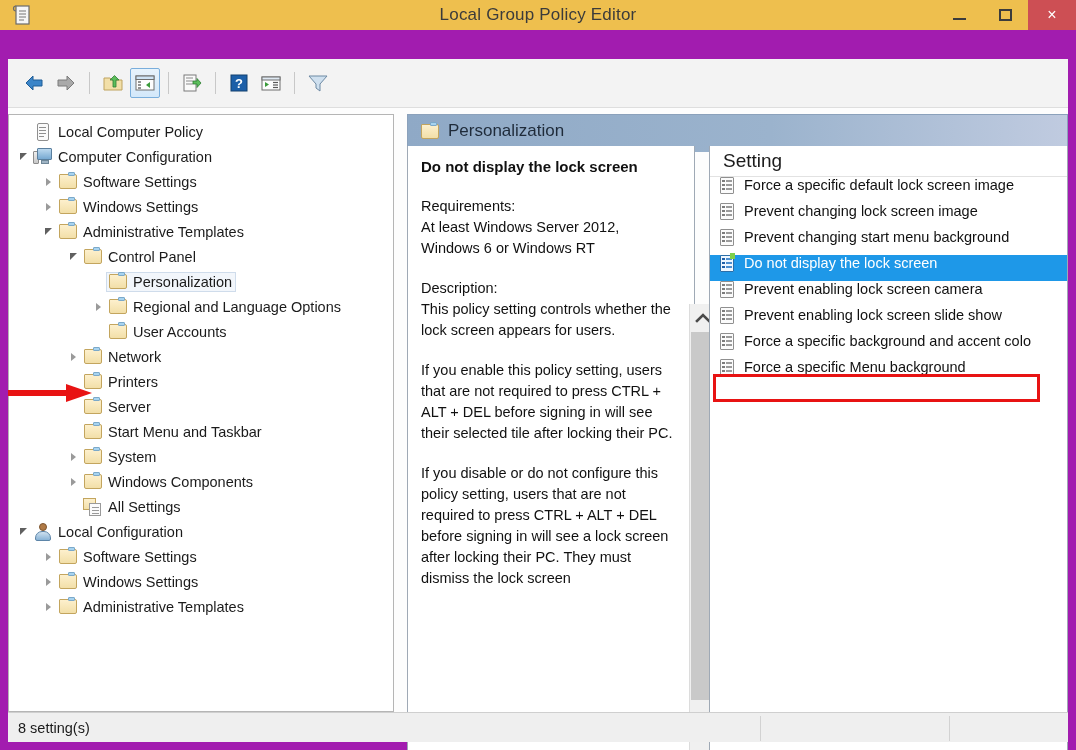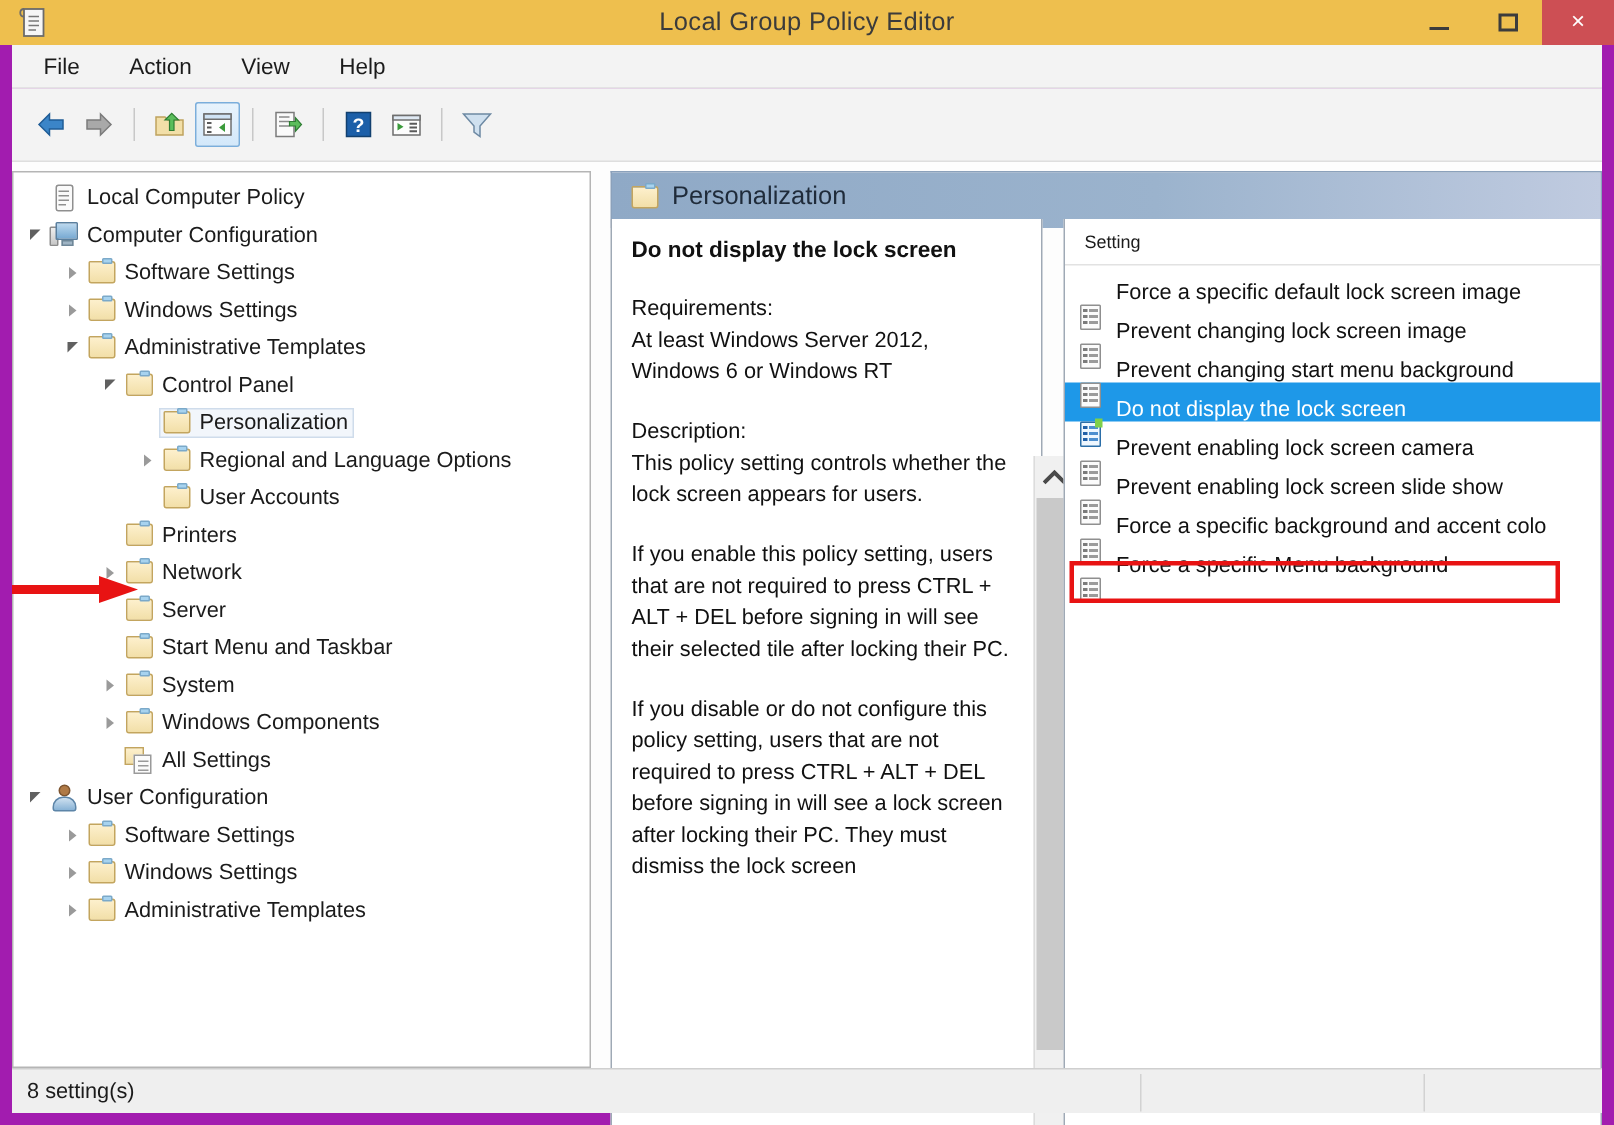--- a/index.html
+++ b/index.html
@@ -215,24 +215,24 @@
 
   
   .list-pane {
     position: absolute; left: 701px; top: 38px; width: 359px; height: 651px;
     background: #fff; border: 1px solid #9fa9b5; border-top: none;
     overflow: hidden;
   }
   .list-head {
     height: 31px; border-bottom: 1px solid #e2e2e2;
     display: flex; align-items: center; padding-left: 13px;
-    font-size: 12px; color: #1b1b1b; background: #fff;
+    font-size: 19px; color: #1b1b1b; background: #fff;
   }
   .list-row {
-    height: 26px; display: flex; align-items: flex-end; padding-left: 10px;
+    height: 26px; display: flex; align-items: flex-start; padding-left: 10px;
     font-size: 14.5px; color: #111; white-space: nowrap; cursor: default;
   }
   .list-row.selected { background: #1e98e8; color: #fff; }
   .list-row .licon { margin-right: 8px; flex: 0 0 16px; }
   .setting-icon { position: relative; width: 15px; height: 17px; }
   .setting-icon .pg {
     position: absolute; left: 0; top: 0; width: 14px; height: 17px;
     background: #fbfbfb; border: 1px solid #8f8f8f; border-radius: 1px;
   }
   .setting-icon .bl { position: absolute; left: 2px; width: 3px; height: 2px; background: #7b7b7b; }
@@ -290,26 +290,20 @@
       <div class="glyph"></div>
     </div>
     <div class="win-btn win-max">
       <div class="glyph"></div>
     </div>
     <div class="win-btn win-close">
       <div class="glyph">×</div>
     </div>
   </div>
 
-  <div class="menubar">
-    <div class="menu-item">File</div>
-    <div class="menu-item">Action</div>
-    <div class="menu-item">View</div>
-    <div class="menu-item">Help</div>
-  </div>
 
   <div class="toolbar">
     <div class="tb-btn">
       <svg width="22" height="20" viewBox="0 0 22 20">
         <path d="M10 3 L3 10 L10 17 L10 13 L19 13 L19 7 L10 7 Z" fill="#3b85c8" stroke="#1f5c96" stroke-width="1"></path>
       </svg>
     </div>
     <div class="tb-btn">
       <svg width="22" height="20" viewBox="0 0 22 20">
         <path d="M12 3 L19 10 L12 17 L12 13 L3 13 L3 7 L12 7 Z" fill="#a9a9a9" stroke="#7b7b7b" stroke-width="1"></path>
@@ -499,44 +493,44 @@
                 <span class="folder">
                   <span class="back"></span>
                   <span class="tab"></span>
                 </span>
               </span>
               <span>User Accounts</span>
             </span>
           </div>
           <div class="tnode">
             <span style="display:inline-block;width:56px"></span>
+            <span class="twist">
+              <span class="arrow-collapsed"></span>
+            </span>
+            <span class="tlabelwrap">
+              <span class="ticon">
+                <span class="folder">
+                  <span class="back"></span>
+                  <span class="tab"></span>
+                </span>
+              </span>
+              <span>Network</span>
+            </span>
+          </div>
+          <div class="tnode">
+            <span style="display:inline-block;width:56px"></span>
             <span class="twist"></span>
             <span class="tlabelwrap">
               <span class="ticon">
                 <span class="folder">
                   <span class="back"></span>
                   <span class="tab"></span>
                 </span>
               </span>
               <span>Printers</span>
-            </span>
-          </div>
-          <div class="tnode">
-            <span style="display:inline-block;width:56px"></span>
-            <span class="twist">
-              <span class="arrow-collapsed"></span>
-            </span>
-            <span class="tlabelwrap">
-              <span class="ticon">
-                <span class="folder">
-                  <span class="back"></span>
-                  <span class="tab"></span>
-                </span>
-              </span>
-              <span>Network</span>
             </span>
           </div>
           <div class="tnode">
             <span style="display:inline-block;width:56px"></span>
             <span class="twist"></span>
             <span class="tlabelwrap">
               <span class="ticon">
                 <span class="folder">
                   <span class="back"></span>
                   <span class="tab"></span>
@@ -610,21 +604,21 @@
             <span class="twist">
               <span class="arrow-expanded"></span>
             </span>
             <span class="tlabelwrap">
               <span class="ticon">
                 <span class="user-icon">
                   <span class="head"></span>
                   <span class="body"></span>
                 </span>
               </span>
-              <span>User Configuration</span>
+              <span>Local Configuration</span>
             </span>
           </div>
           <div class="tnode">
             <span style="display:inline-block;width:31px"></span>
             <span class="twist">
               <span class="arrow-collapsed"></span>
             </span>
             <span class="tlabelwrap">
               <span class="ticon">
                 <span class="folder">

